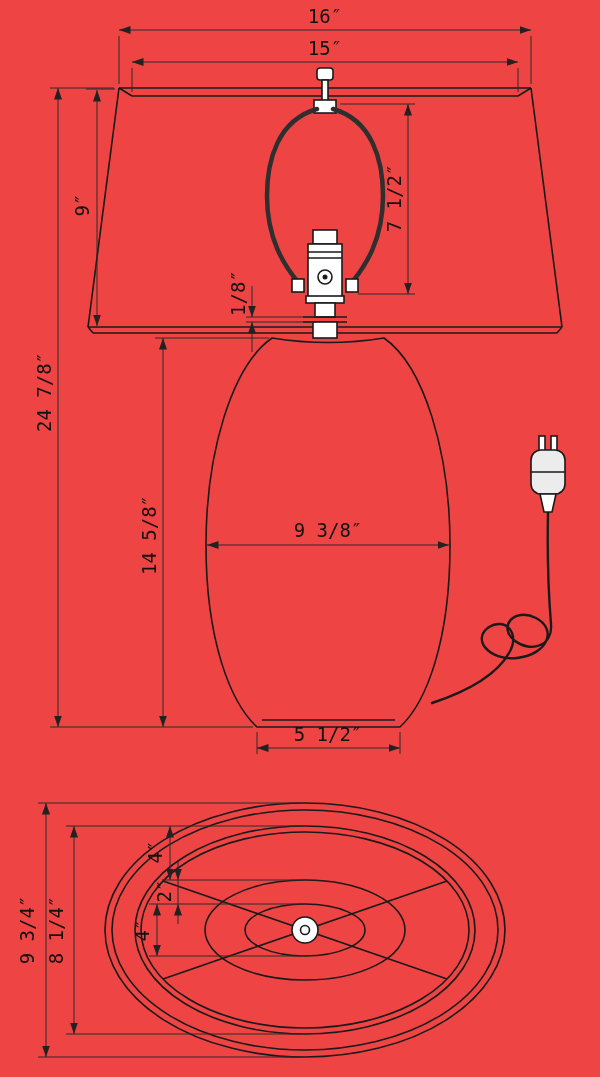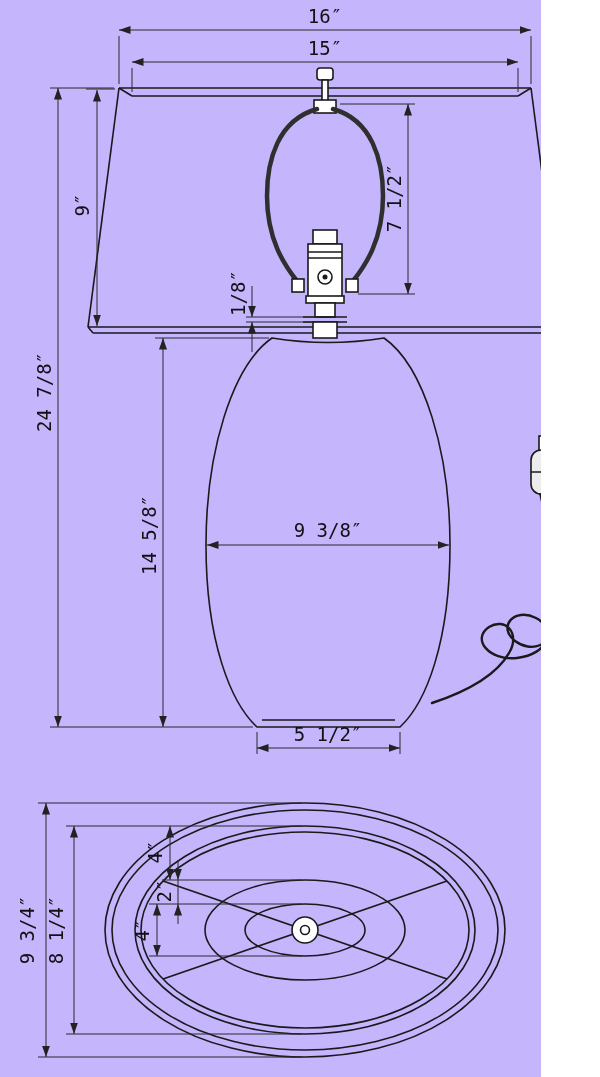--- a/index.html
+++ b/index.html
@@ -1,16 +1,16 @@
 <!DOCTYPE html>
 <html><head>
 <meta charset="utf-8">
 <style>
   html,body{margin:0;padding:0;background:#fff;}
-  .stage{width:541px;height:1077px;position:relative;background:#c4b5fd;overflow:hidden;}
+  .stage{width:600px;height:1077px;position:relative;background:#ef4444;overflow:hidden;}
   .ol{stroke:#1a1a1a;stroke-width:1.6;fill:none;}
   .olf{stroke:#1a1a1a;stroke-width:1.6;fill:#fff;}
   .dl{stroke:#2a2a2a;stroke-width:1;fill:none;}
   .el{stroke:#2a2a2a;stroke-width:1;fill:none;}
   .lbl{font-family:"DejaVu Sans Mono","Liberation Mono",monospace;font-size:19px;fill:#111;}
   .harp{stroke:#2f2f2f;stroke-width:4.5;fill:none;stroke-linecap:round;}
   .cord{stroke:#1a1a1a;stroke-width:2.4;fill:none;stroke-linecap:round;}
 </style>
 </head>
 <body>

